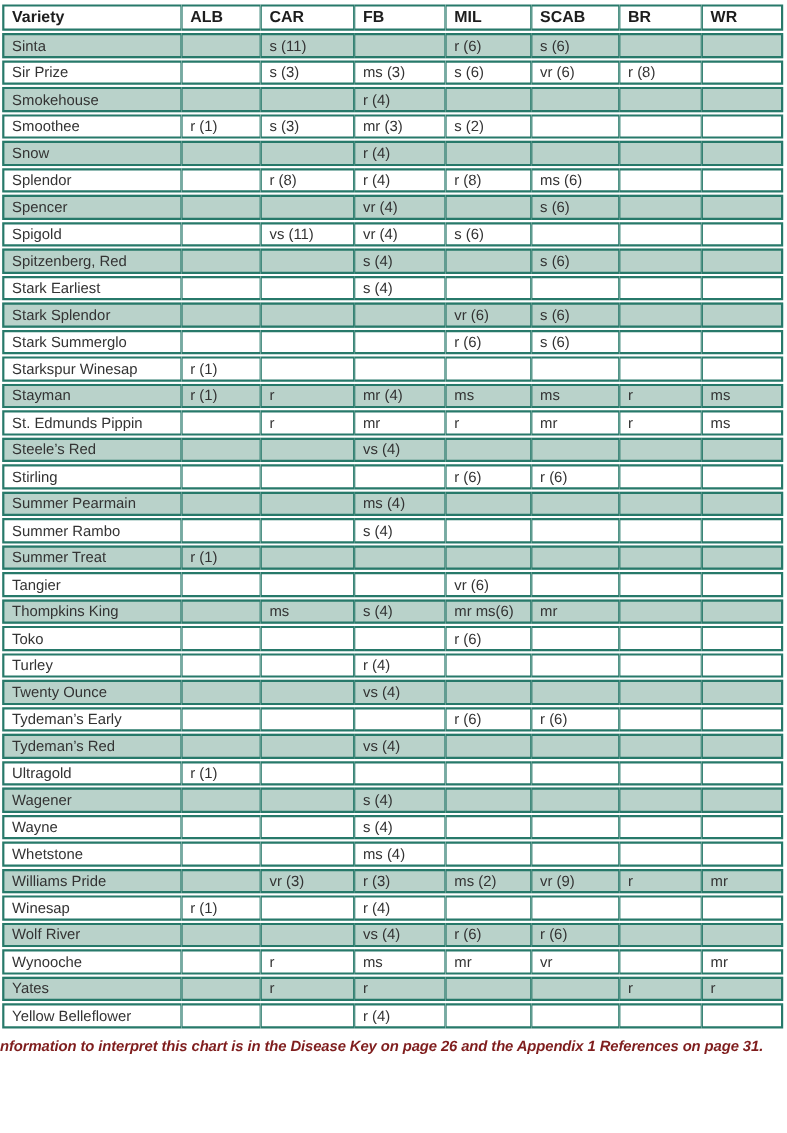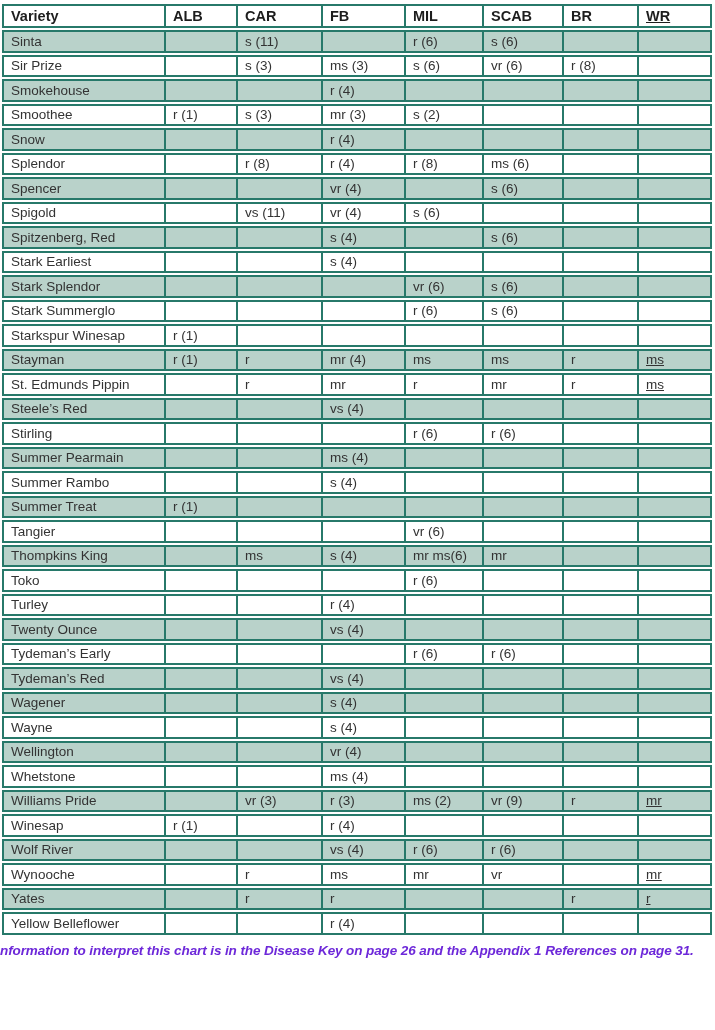--- a/index.html
+++ b/index.html
@@ -27,42 +27,42 @@
     border-top: 2px solid var(--border);
     border-bottom: 2px solid var(--border);
     border-left: 1px solid var(--border);
     border-right: 1px solid var(--border);
     padding: 0 4px 0 7px;
     overflow: hidden;
     white-space: nowrap;
     vertical-align: middle;
   }
   th:first-child, td:first-child { border-left: 2px solid var(--border); }
-  th:last-child, td:last-child { border-right: 2px solid var(--border); text-decoration: underline; }
+  th:last-child, td:last-child { border-right: 2px solid var(--border); }
   th {
     height: 24px;
     text-align: left;
     font-size: 14.5px;
     font-weight: bold;
     color: var(--header-text);
     background: #ffffff;
   }
   td {
     height: 22.5px;
     font-size: 13.5px;
     color: var(--cell-text);
   }
   tr.shaded td { background: var(--row-fill); }
   tr.plain td { background: #ffffff; }
   .footer-note {
     margin: 6px 0 0 0;
     font-size: 13.5px;
     font-weight: bold;
     font-style: italic;
-    color: #6d28d9;
+    color: #7f1d1d;
     letter-spacing: -0.1px;
   }
 </style>
 </head>
 <body>
 
 <div class="page">
   <table class="disease-table">
     <colgroup id="colgroup">
         <col style="width: 163px;">
@@ -350,45 +350,45 @@
         <tr class="shaded">
           <td>Tydeman’s Red</td>
           <td></td>
           <td></td>
           <td>vs (4)</td>
           <td></td>
           <td></td>
           <td></td>
           <td></td>
         </tr>
+        <tr class="plain">
+          <td>Ultragold</td>
+          <td>r (1)</td>
+          <td></td>
+          <td></td>
+          <td></td>
+          <td></td>
+          <td></td>
+          <td></td>
+        </tr>
         <tr class="shaded">
           <td>Wagener</td>
           <td></td>
           <td></td>
           <td>s (4)</td>
           <td></td>
           <td></td>
           <td></td>
           <td></td>
         </tr>
         <tr class="plain">
           <td>Wayne</td>
           <td></td>
           <td></td>
           <td>s (4)</td>
-          <td></td>
-          <td></td>
-          <td></td>
-          <td></td>
-        </tr>
-        <tr class="shaded">
-          <td>Wellington</td>
-          <td></td>
-          <td></td>
-          <td>vr (4)</td>
           <td></td>
           <td></td>
           <td></td>
           <td></td>
         </tr>
         <tr class="plain">
           <td>Whetstone</td>
           <td></td>
           <td></td>
           <td>ms (4)</td>

